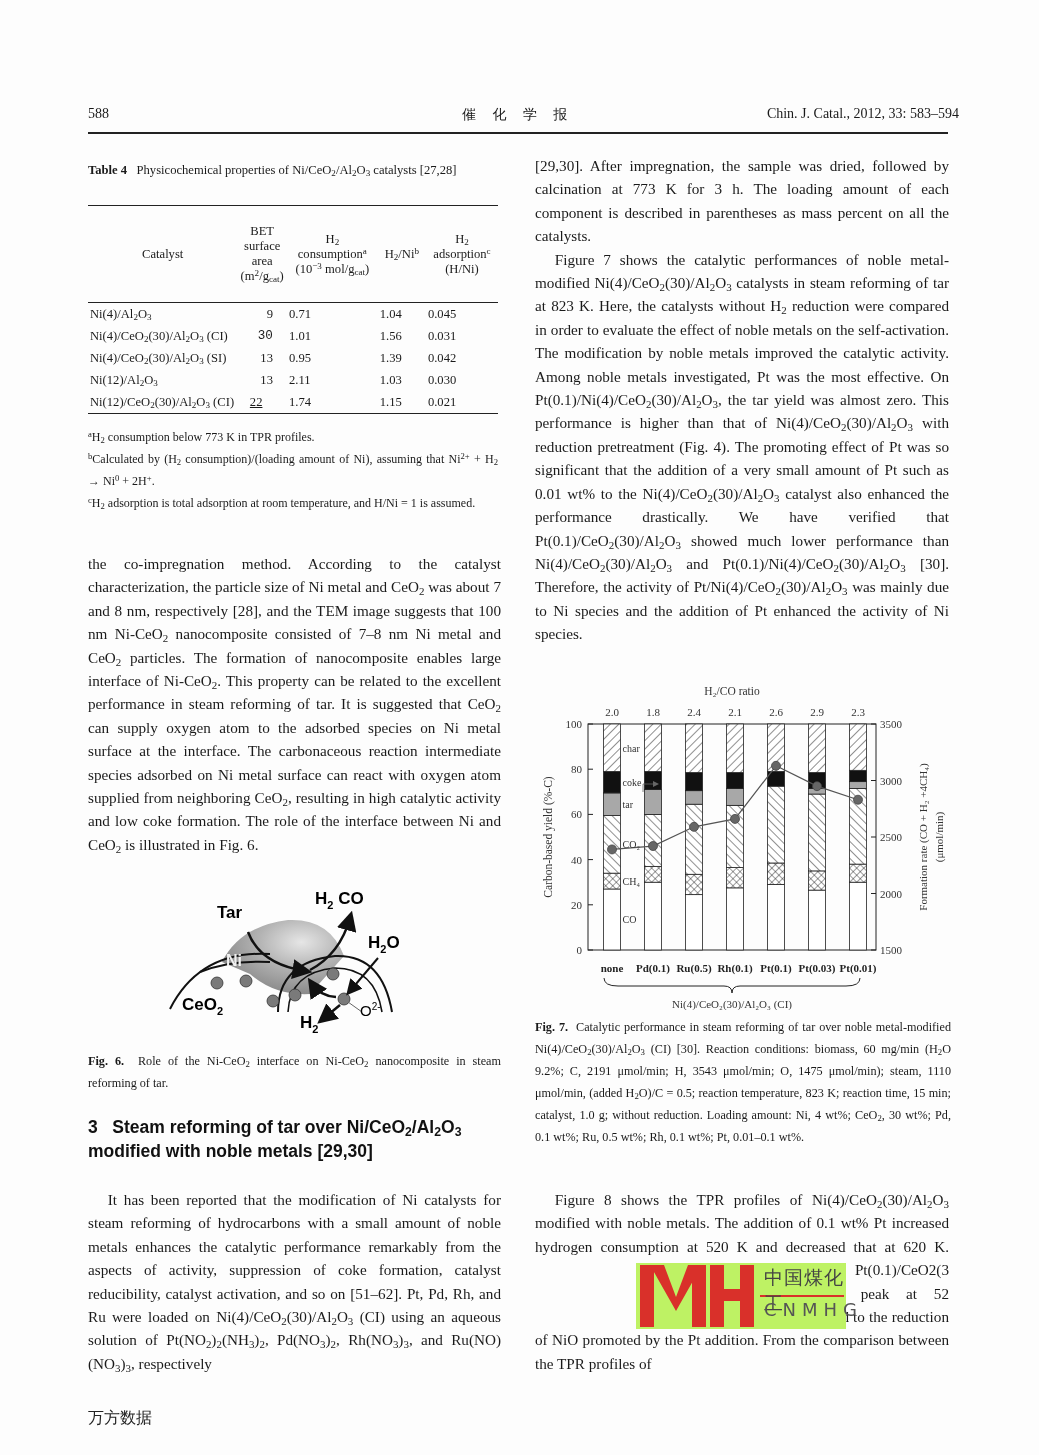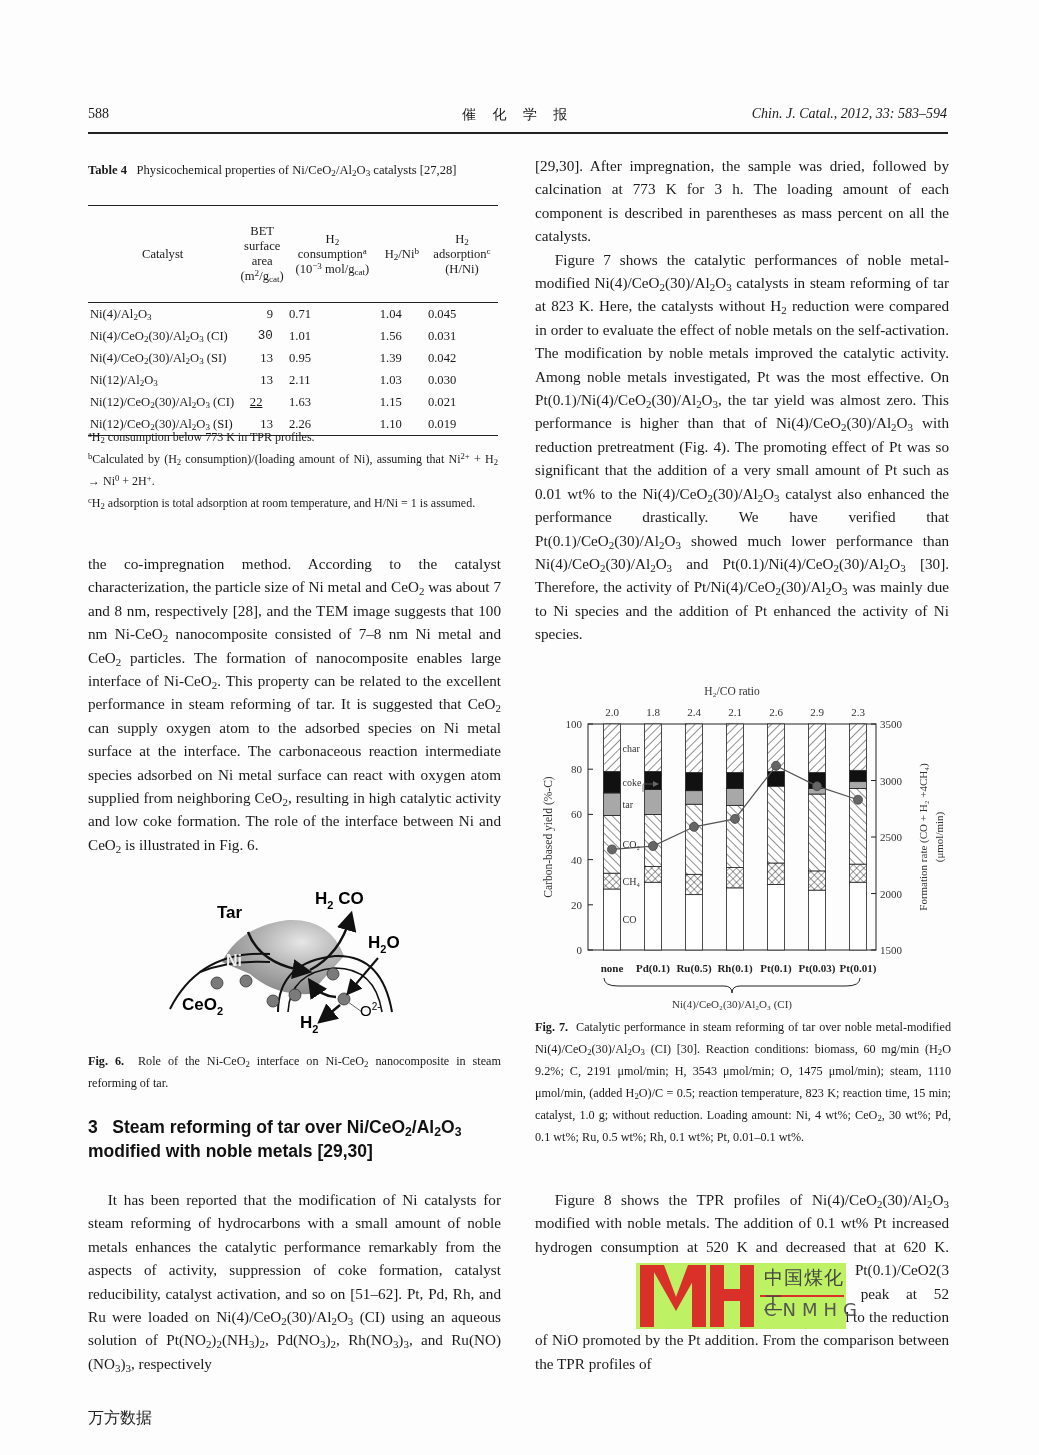--- a/index.html
+++ b/index.html
@@ -38,21 +38,21 @@
   .chart { left: 535px; top: 680px; width: 420px; height: 330px; }
   .footer { left: 88px; top: 1408px; font-family: "DejaVu Sans", sans-serif; font-size: 16px; color: #222; }
 
   .wm { left: 636px; top: 1263px; width: 210px; height: 66px; background: #bef264; }
 </style>
 </head>
 <body>
 
 <div class="abs hdr" style="left:88px">588</div>
 <div class="abs hdr" style="left:462px; letter-spacing:6px; font-family:'DejaVu Sans',sans-serif; font-size:14px;">催 化 学 报</div>
-<div class="abs hdr" style="right:92px; font-style:italic;text-align:right;">Chin. J. Catal., 2012, 33: 583–594</div>
+<div class="abs hdr" style="right:80px; text-align:right;">Chin. J. Catal., 2012, 33: 583–594</div>
 <div class="abs hdr-rule"></div>
 
 <div class="abs tcap">
   <b>Table 4</b>&nbsp;&nbsp;
   <span>Physicochemical properties of Ni/CeO<sub>2</sub>/Al<sub>2</sub>O<sub>3</sub> catalysts [27,28]</span>
 </div>
 
 <table class="t4">
   <thead>
     <tr>
@@ -88,30 +88,23 @@
       <tr>
         <td class="">Ni(12)/Al<sub>2</sub>O<sub>3</sub></td>
         <td class="num" style="text-align: right; padding-right: 14px;">13</td>
         <td class="num">2.11</td>
         <td class="num">1.03</td>
         <td class="num">0.030</td>
       </tr>
       <tr>
         <td class="">Ni(12)/CeO<sub>2</sub>(30)/Al<sub>2</sub>O<sub>3</sub> (CI)</td>
         <td class="num" style="text-align: center; padding-right: 14px; text-decoration: underline;">22</td>
-        <td class="num">1.63</td>
+        <td class="num">1.74</td>
         <td class="num">1.15</td>
         <td class="num">0.021</td>
-      </tr>
-      <tr>
-        <td class="">Ni(12)/CeO<sub>2</sub>(30)/Al<sub>2</sub>O<sub>3</sub> (SI)</td>
-        <td class="num" style="text-align: right; padding-right: 14px;">13</td>
-        <td class="num">2.26</td>
-        <td class="num">1.10</td>
-        <td class="num">0.019</td>
       </tr>
     </tbody>
 </table>
 
 <div class="abs fn" style="top:426px;"><sup>a</sup>H<sub>2</sub> consumption below 773 K in TPR profiles.</div>
 <div class="abs fn" style="top:448px;"><sup>b</sup>Calculated by (H<sub>2</sub> consumption)/(loading amount of Ni), assuming that Ni<sup>2+</sup> + H<sub>2</sub> → Ni<sup>0</sup> + 2H<sup>+</sup>.</div>
 <div class="abs fn" style="top:492px;"><sup>c</sup>H<sub>2</sub> adsorption is total adsorption at room temperature, and H/Ni = 1 is assumed.</div>
 
 <div class="col" style="left:88px; top:552px; width:413px;">
   <p>the co-impregnation method. According to the catalyst characterization, the particle size of Ni metal and CeO<sub>2</sub> was about 7 and 8 nm, respectively [28], and the TEM image suggests that 100 nm Ni-CeO<sub>2</sub> nanocomposite consisted of 7–8 nm Ni metal and CeO<sub>2</sub> particles. The formation of nanocomposite enables large interface of Ni-CeO<sub>2</sub>. This property can be related to the excellent performance in steam reforming of tar. It is suggested that CeO<sub>2</sub> can supply oxygen atom to the adsorbed species on Ni metal surface at the interface. The carbonaceous reaction intermediate species adsorbed on Ni metal surface can react with oxygen atom supplied from neighboring CeO<sub>2</sub>, resulting in high catalytic activity and low coke formation. The role of the interface between Ni and CeO<sub>2</sub> is illustrated in Fig. 6.</p>

